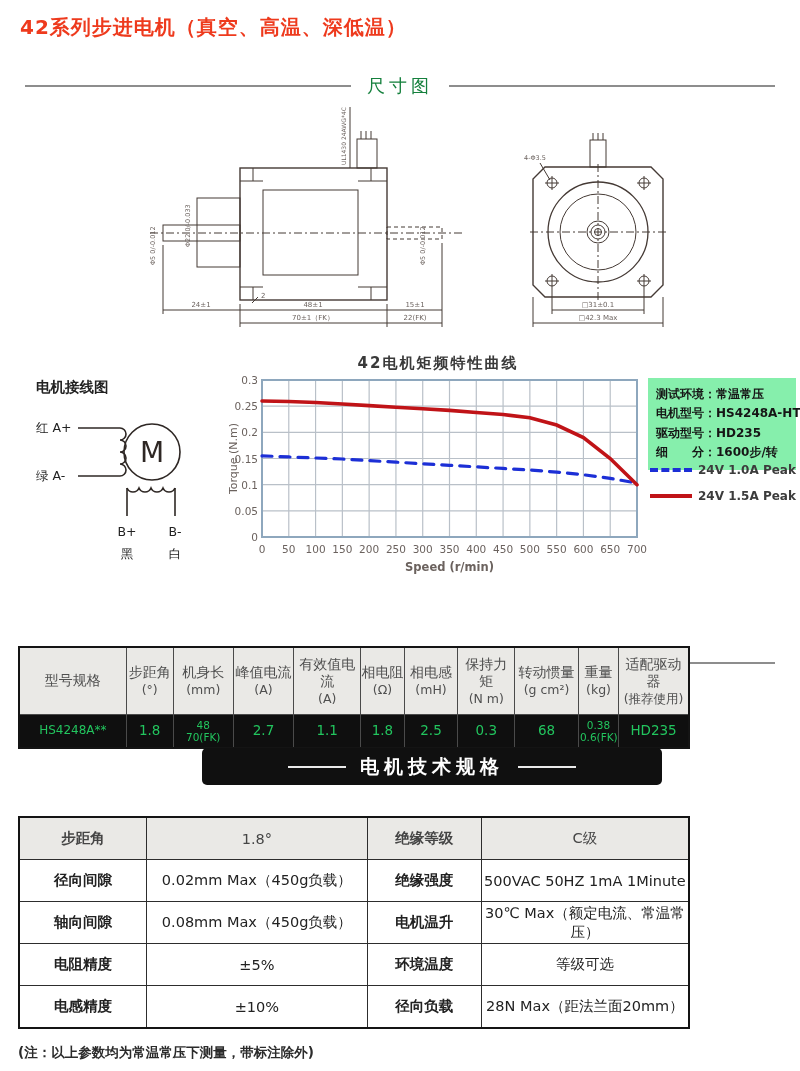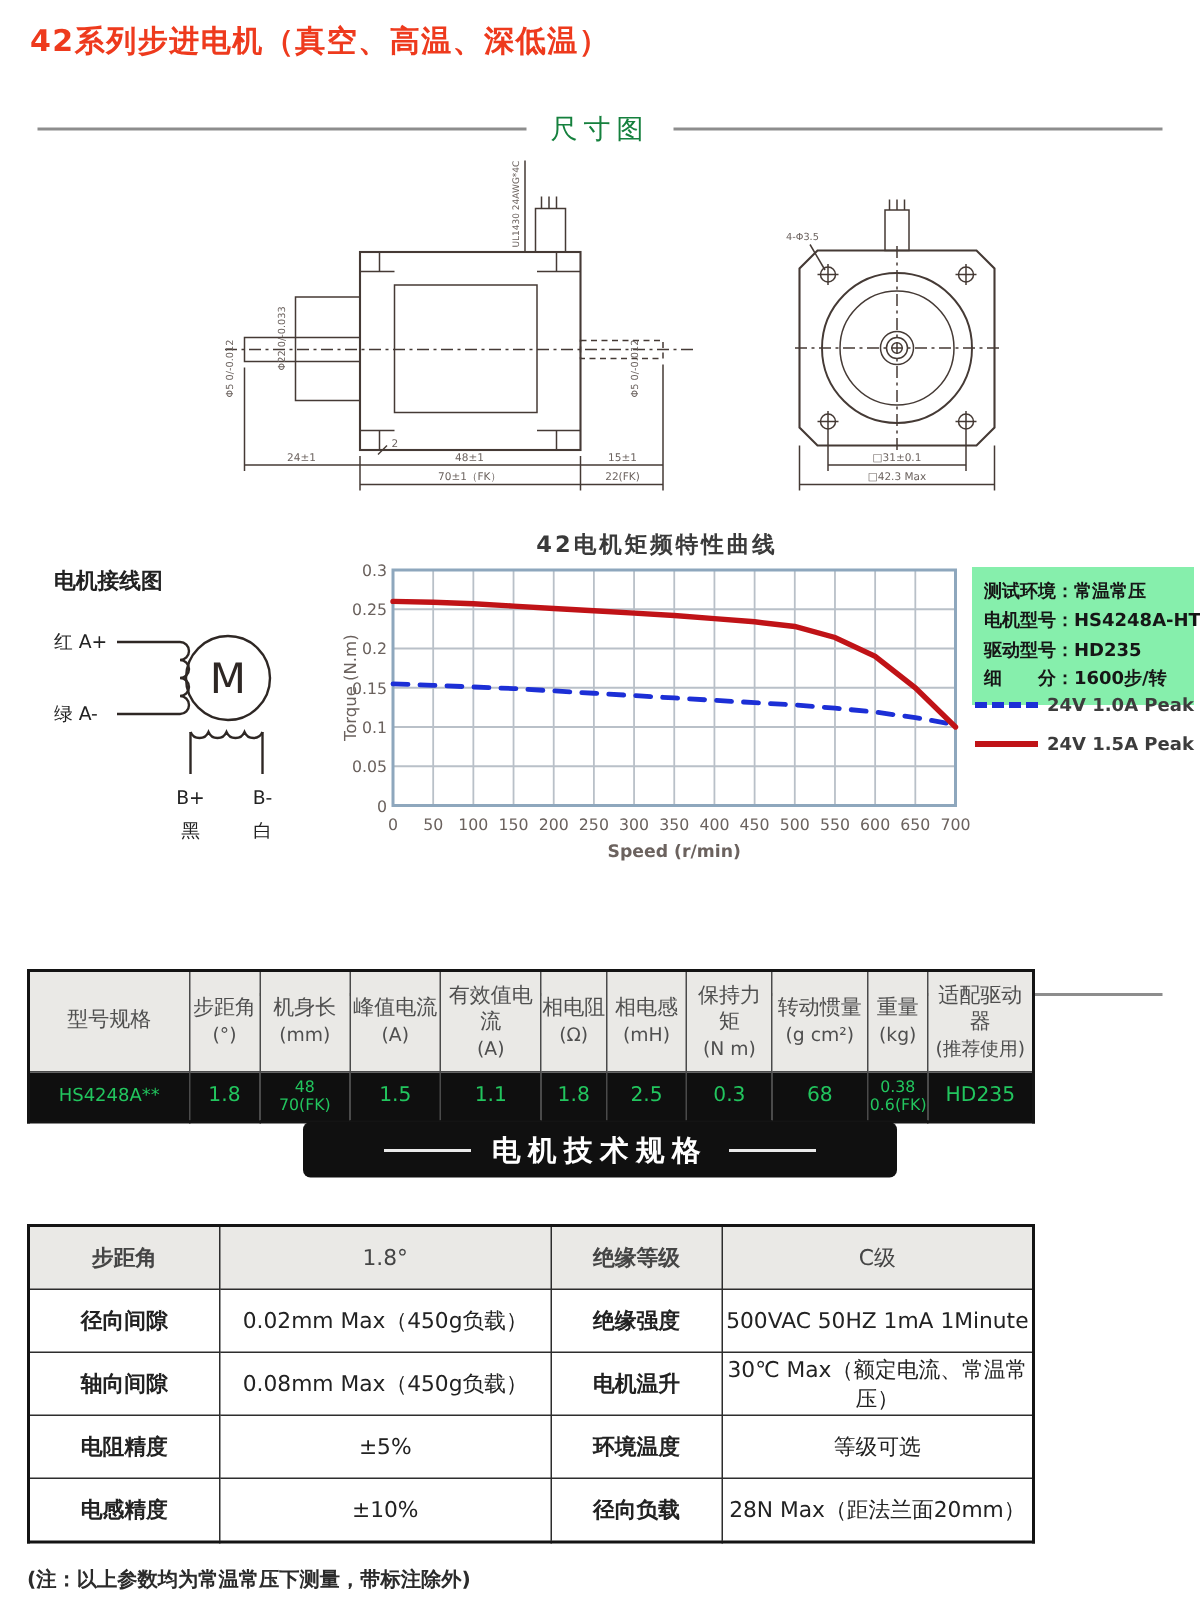--- a/index.html
+++ b/index.html
@@ -27,21 +27,21 @@
   table{border-collapse:collapse;table-layout:fixed;width:672px;margin-top:16px;}
   .size-table{left:18px;top:630px;}
   .size-table th{background:#eae9e6;color:#4f4f4f;font-weight:normal;font-size:14px;
                  border:1px solid #4a4a4a;height:64px;padding:1px 0;line-height:1.25;}
   .size-table th .unit{font-size:12.5px;}
   .size-table td{background:#0f0f0f;color:#22c55e;font-size:13.5px;text-align:center;
                  border:1px solid #4a4a4a;height:30px;white-space:pre-line;line-height:1.15;}
   .size-table td.small2{font-size:10.5px;}
   .size-table, .spec-table{border:2px solid #141414;}
   
-  .banner{left:202px;top:748px;width:396px;height:37px;background:#101010;border-radius:5px;
+  .banner{left:202px;top:748px;width:460px;height:37px;background:#101010;border-radius:5px;
           display:flex;align-items:center;justify-content:center;gap:14px;}
   .banner .tx{color:#ffffff;font-size:19px;font-weight:bold;letter-spacing:5px;white-space:nowrap;}
   .banner .wln{width:58px;height:2px;background:#e9e9e9;}
   
   .spec-table{left:18px;top:800px;}
   .spec-table td{border:1px solid #2d2d2d;height:39px;text-align:center;font-size:14.5px;color:#222;}
   .spec-table tr.head td{background:#eae9e6;color:#454545;}
   .spec-table td.lbl{font-weight:bold;}
   .footnote{left:18px;top:1044px;font-size:13.5px;font-weight:bold;color:#2b2b2b;text-align:center;}
 </style>
@@ -302,21 +302,21 @@
     <th>
           <div>适配驱动器</div>
           <div class="unit">(推荐使用)</div>
         </th>
   </tr>
   <tr>
     <td style="font-size:12px;">HS4248A**</td>
     <td>1.8</td>
     <td class="small2">48
 70(FK)</td>
-    <td>1.5</td>
+    <td>2.7</td>
     <td>1.1</td>
     <td>1.8</td>
     <td>2.5</td>
     <td>0.3</td>
     <td>68</td>
     <td class="small2">0.38
 0.6(FK)</td>
     <td>HD235</td>
   </tr>
 </tbody>

